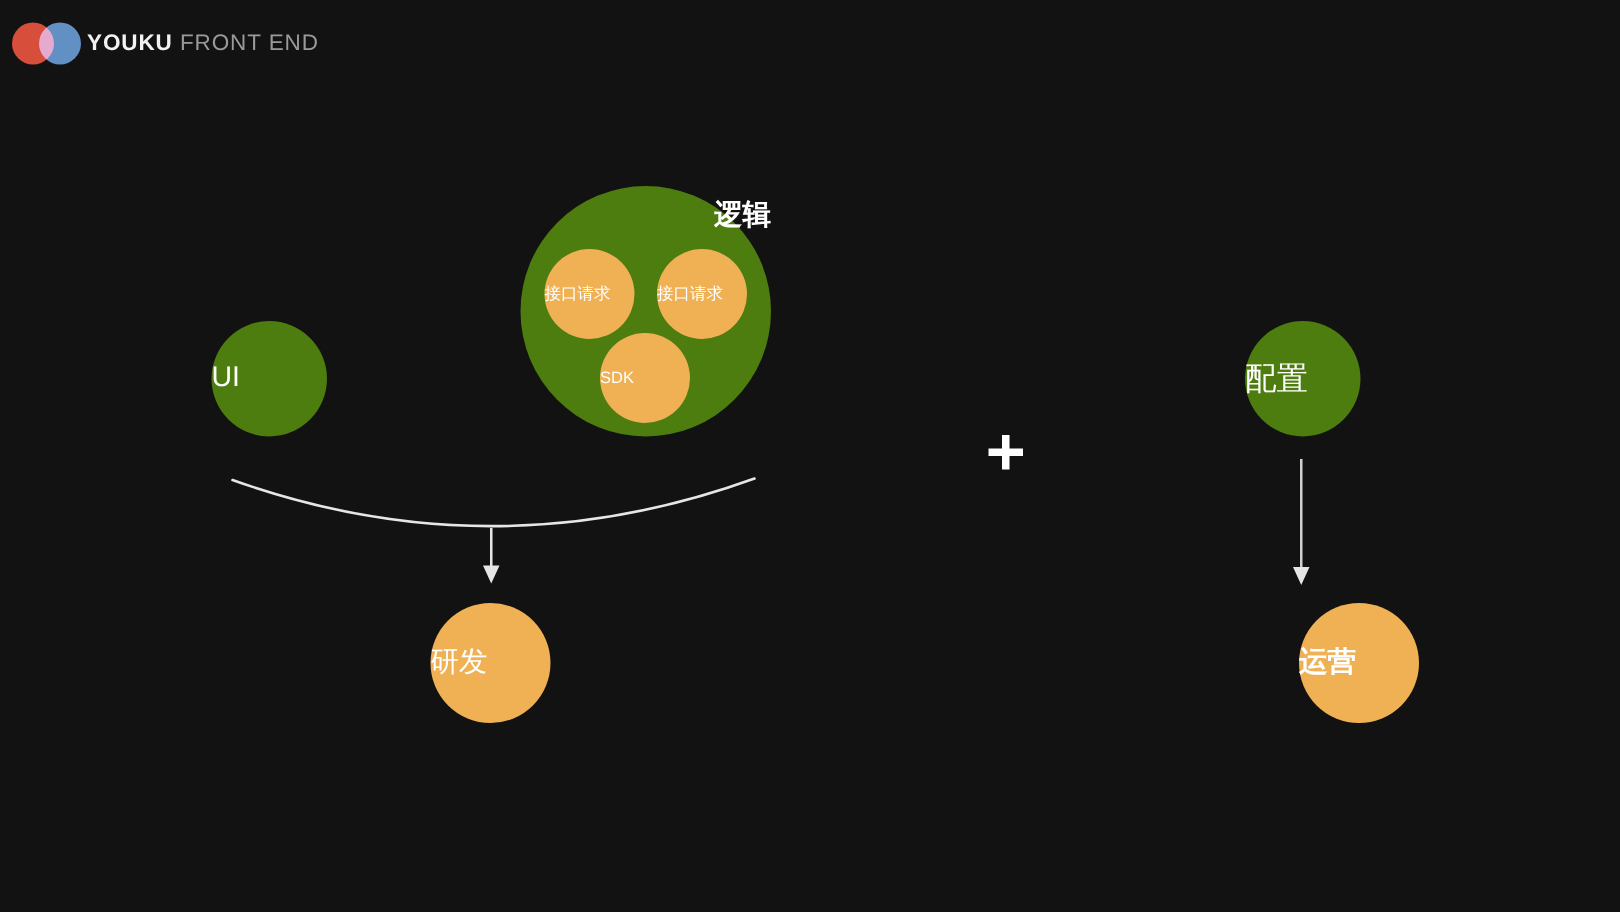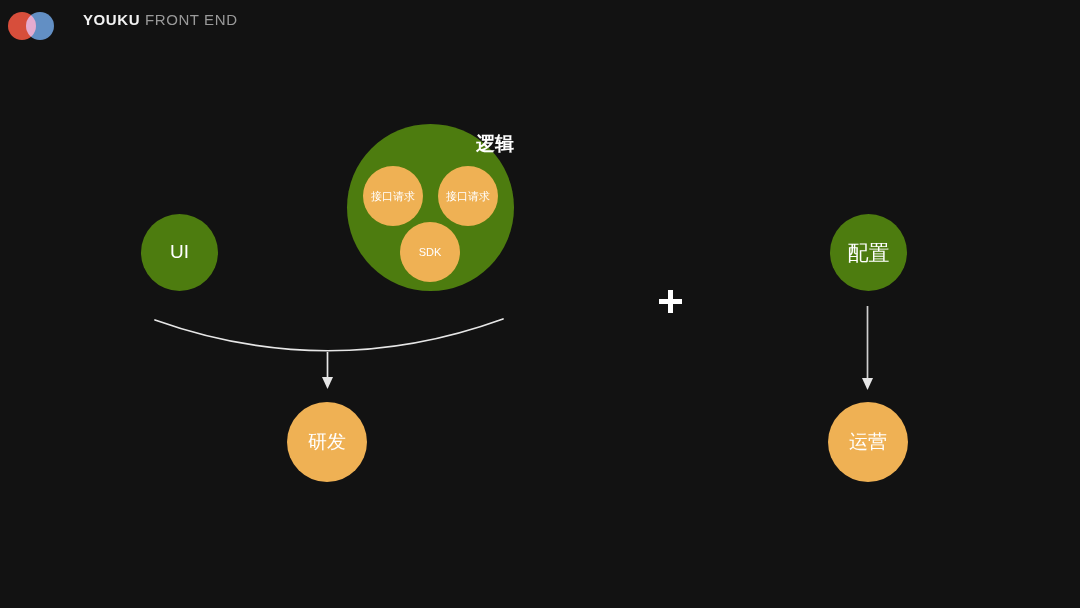--- a/index.html
+++ b/index.html
@@ -13,21 +13,21 @@
   #slide {
     position:absolute; left:0; top:0;
     width:1080px; height:608px;
     background:#121212;
     overflow:hidden;
   }
 
   
   #brand {
     position:absolute; left:8px; top:12px;
-    display:flex; gap:29px;
+    display:flex; align-items:center; gap:4px;
     height:34px;
   }
   #brand-mark {
     position:relative; width:46px; height:28px;
   }
   #brand-mark .dot {
     position:absolute; top:0; width:28px; height:28px;
     border-radius:50%;
   }
   #brand-mark .dot.left {
@@ -46,38 +46,38 @@
     line-height:1; white-space:nowrap;
     padding-bottom:1px;
   }
   #brand-text .strong { color:#f2f2f2; font-weight:bold; }
   #brand-text .light  { color:#9a9a9a; font-weight:normal; }
 
   
   .node {
     position:absolute;
     border-radius:50%;
-    display:flex; align-items:center; justify-content:center;
+    display:flex; align-items:center; justify-content:flex-start;
     color:#ffffff;
     text-align:center;
     line-height:1.1;
     user-select:none;
   }
   .node.green  { background:#4d7c0f; }
   .node.orange { background:#efb154; }
 
   
   #node-ui      { left:141px; top:214px; width:77px;  height:77px;  font-size:19px; }
   #node-logic   { left:347px; top:124px; width:167px; height:167px; }
   #node-api     { left:363px; top:166px; width:60px;  height:60px;  font-size:11px; }
   #node-data    { left:438px; top:166px; width:60px;  height:60px;  font-size:11px; }
   #node-sdk     { left:400px; top:222px; width:60px;  height:60px;  font-size:11px; }
   #node-dev     { left:287px; top:402px; width:80px;  height:80px;  font-size:19px; }
   #node-config  { left:830px; top:214px; width:77px;  height:77px;  font-size:21px; }
-  #node-ops     { left:828px; top:402px; width:80px;  height:80px;  font-size:19px; }
+  #node-ops     { left:866px; top:402px; width:80px;  height:80px;  font-size:19px;font-weight:bold; }
 
   #logic-title {
     position:absolute;
     left:347px; top:134px; width:167px;
     text-align:right;
     color:#ffffff;
     font-size:19px;
     font-weight:bold;
     line-height:1;
     user-select:none;

